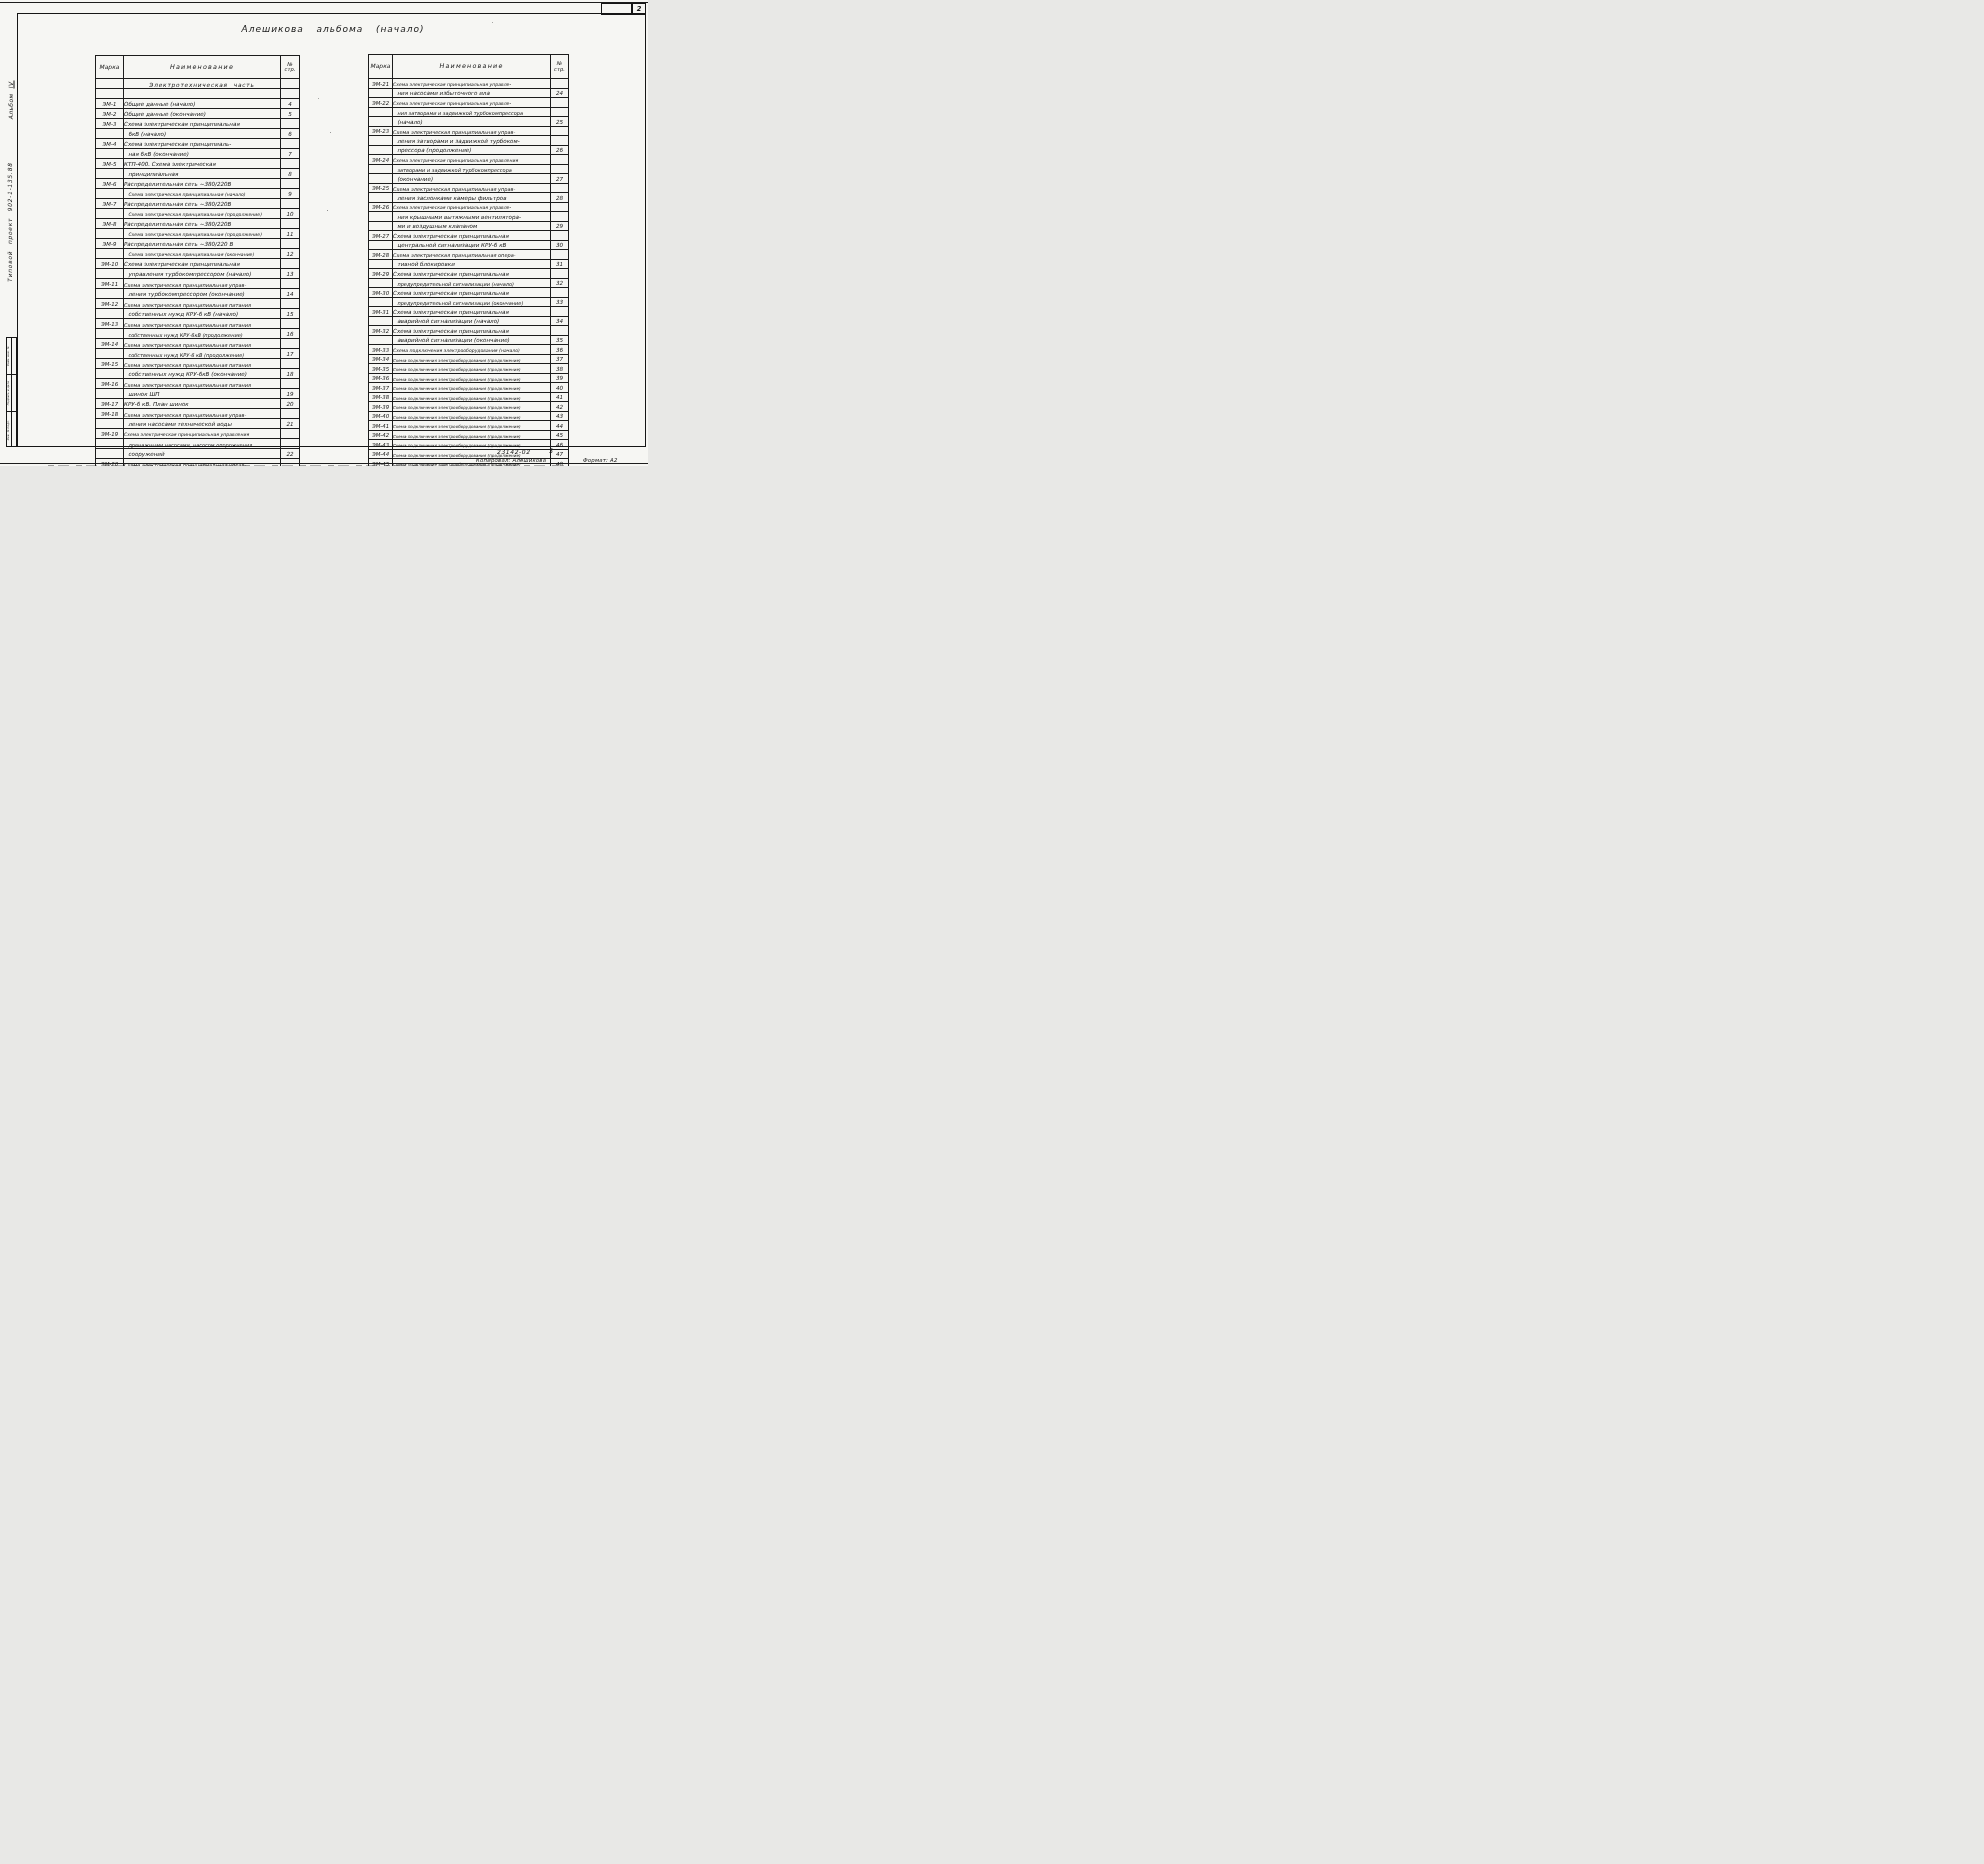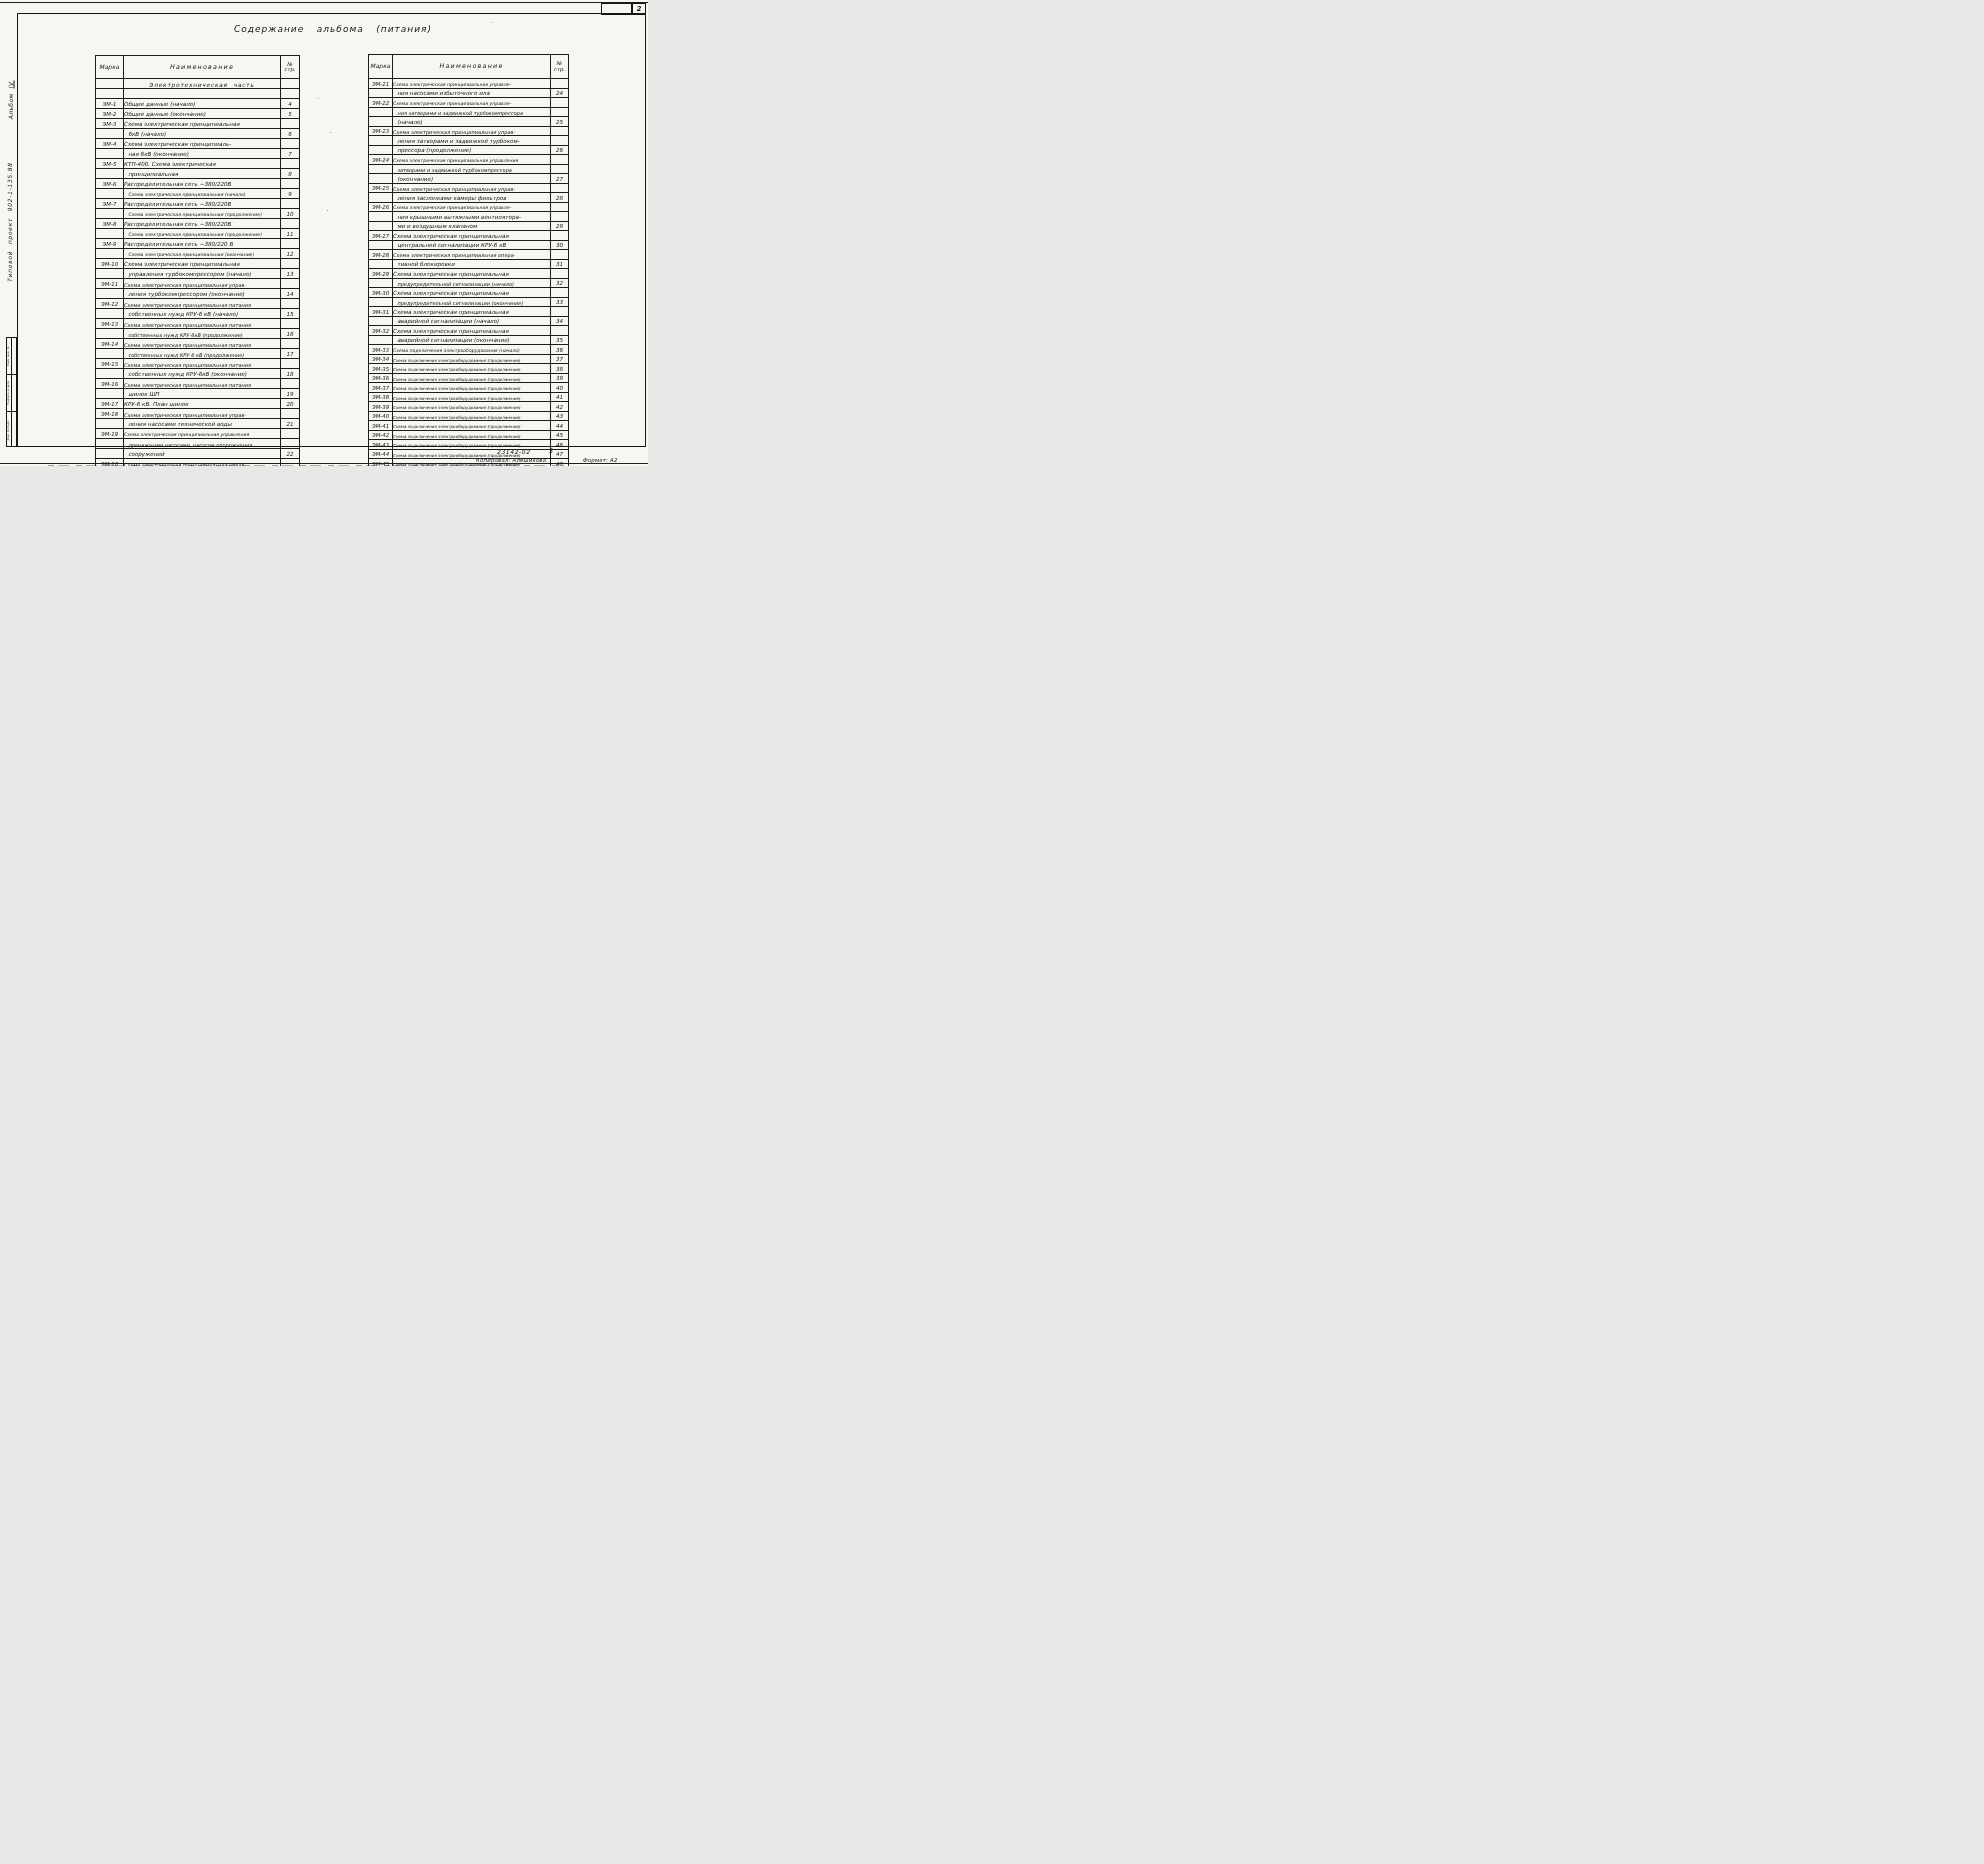--- a/index.html
+++ b/index.html
@@ -110,21 +110,21 @@
   <div class="speck" style="left:318px;top:98px;width:0.8px;height:0.8px;"></div>
   <div class="speck" style="left:492px;top:22px;width:0.8px;height:0.8px;"></div>
 
   <div class="corner-box empty"></div>
   <div class="corner-box num">
     <span>2</span>
   </div>
 
   <div class="frame"></div>
 
-  <div class="title">Содержание альбома (питания)</div>
+  <div class="title">Алешикова альбома (начало)</div>
 
   <table class="toc t-left">
     <colgroup>
         <col style="width:28px">
         <col style="width:157px">
         <col style="width:19px">
       </colgroup>
     <thead>
       <tr>
         <th class="h-mark">Марка</th>

